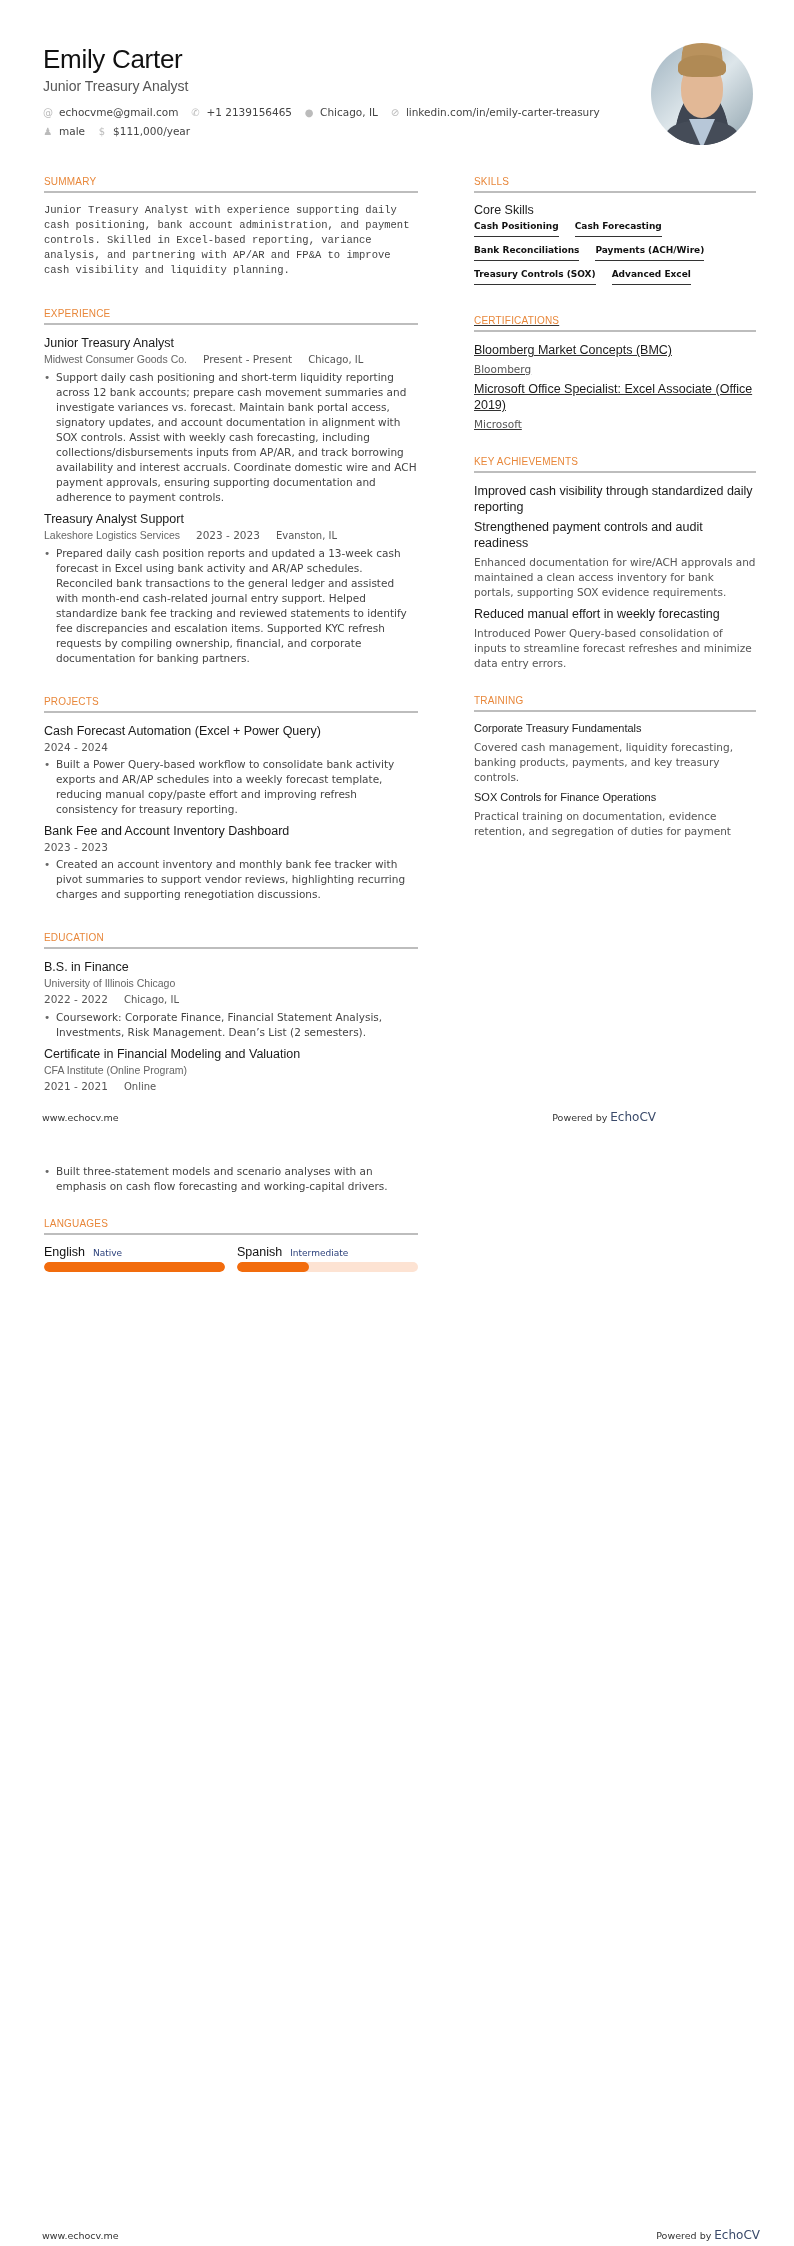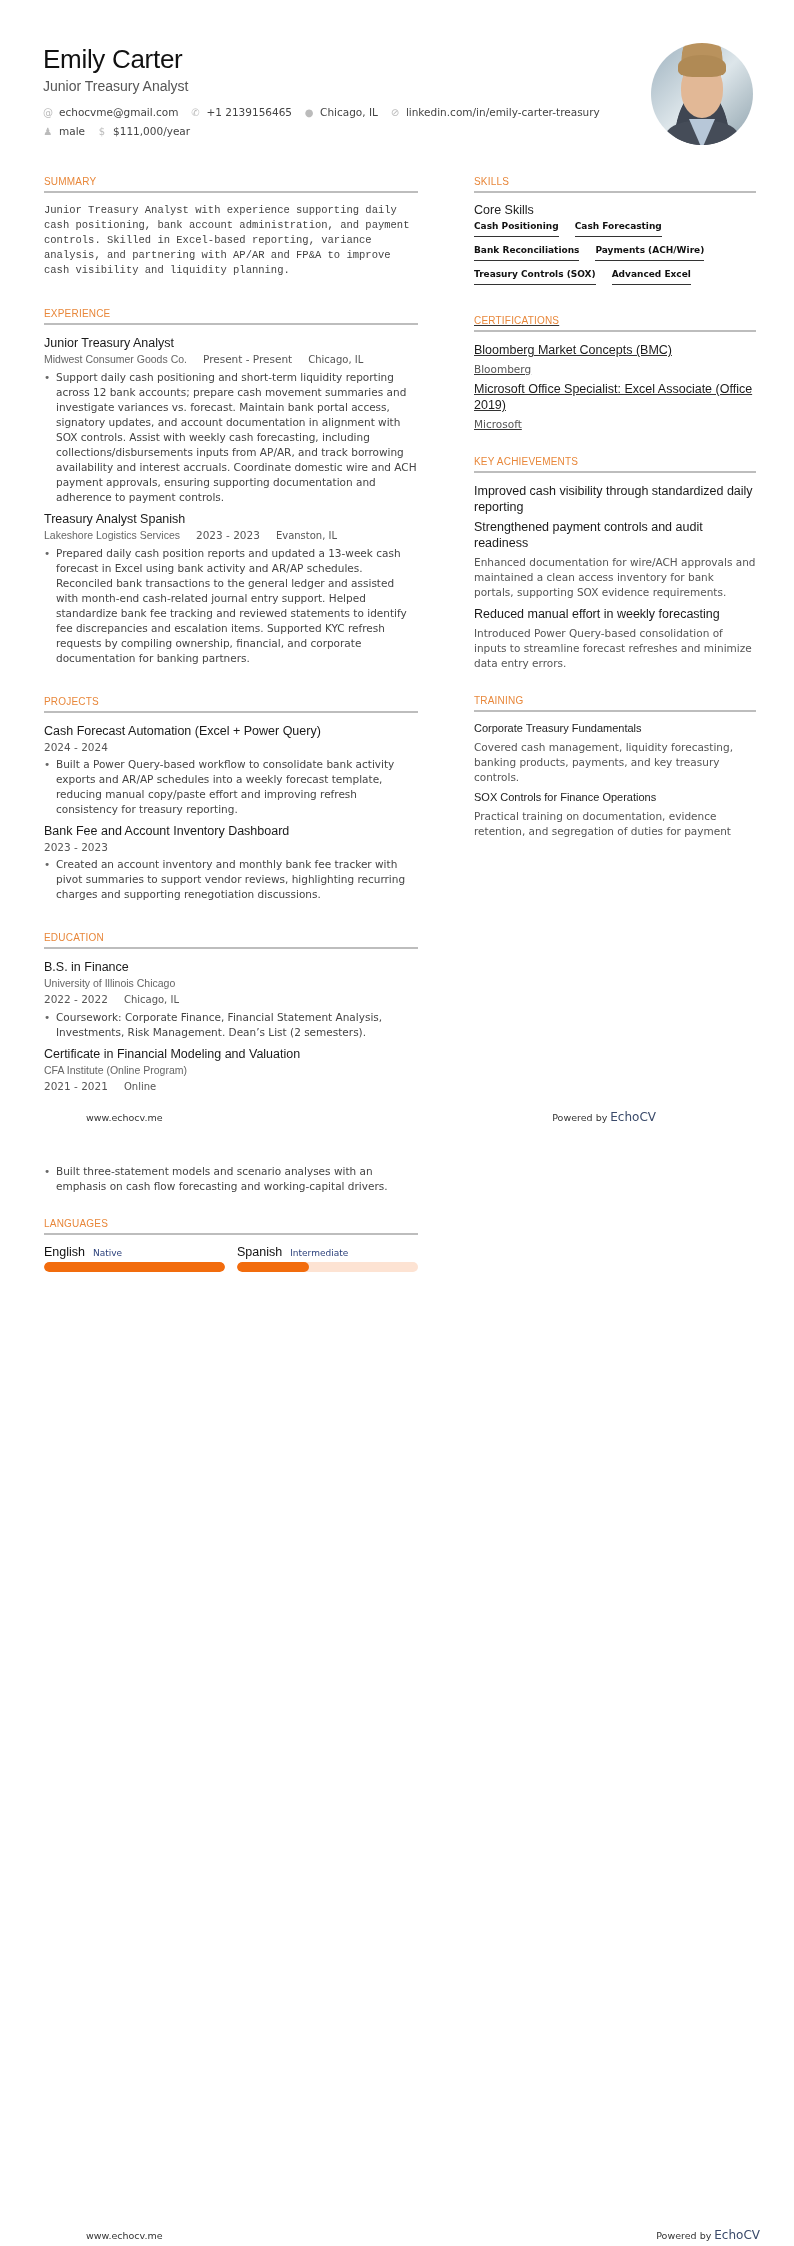--- a/index.html
+++ b/index.html
@@ -49,21 +49,21 @@
   .tr-title { font-family: "Liberation Sans", sans-serif; font-size: 11px; color: #222; margin-bottom: 6px; }
 
   .lang-row { display: flex; gap: 12px; }
   .lang { flex: 1; }
   .lang .lh { display: flex; align-items: baseline; gap: 8px; margin-bottom: 3px; }
   .lang .ln { font-family: "Liberation Sans", sans-serif; font-size: 12.5px; color: #111; }
   .lang .ll { font-size: 9px; color: #2a3f7a; }
   .bar { height: 10px; border-radius: 5px; background: #fde3d3; position: relative; overflow: hidden; }
   .bar .fill { position: absolute; left: 0; top: 0; bottom: 0; border-radius: 5px; background: #f26c0d; }
 
-  .footer { position: absolute; left: 42px; right: 34px; display: flex; justify-content: space-between; align-items: baseline; font-size: 9.5px; color: #333; margin-left: 44px; }
+  .footer { position: absolute; left: 42px; right: 34px; display: flex; justify-content: space-between; align-items: baseline; font-size: 9.5px; color: #333; }
   .footer .brand { font-size: 12px; color: #3a4a6a; margin-left: 3px; }
 </style>
 </head>
 <body>
 
 <div class="page page1">
   <h1 class="name">Emily Carter</h1>
   <div class="title">Junior Treasury Analyst</div>
 
   <div class="contacts">
@@ -117,21 +117,21 @@
         <div class="meta">
           <span class="org">Midwest Consumer Goods Co.</span>
           <span>Present - Present</span>
           <span class="loc">Chicago, IL</span>
         </div>
         <ul class="bullets">
             <li>Support daily cash positioning and short-term liquidity reporting across 12 bank accounts; prepare cash movement summaries and investigate variances vs. forecast. Maintain bank portal access, signatory updates, and account documentation in alignment with SOX controls. Assist with weekly cash forecasting, including collections/disbursements inputs from AP/AR, and track borrowing availability and interest accruals. Coordinate domestic wire and ACH payment approvals, ensuring supporting documentation and adherence to payment controls.</li>
           </ul>
       </div>
       <div class="block">
-        <div class="item-title">Treasury Analyst Spanish</div>
+        <div class="item-title">Treasury Analyst Support</div>
         <div class="meta">
           <span class="org">Lakeshore Logistics Services</span>
           <span>2023 - 2023</span>
           <span class="loc">Evanston, IL</span>
         </div>
         <ul class="bullets">
             <li>Prepared daily cash position reports and updated a 13-week cash forecast in Excel using bank activity and AR/AP schedules. Reconciled bank transactions to the general ledger and assisted with month-end cash-related journal entry support. Helped standardize bank fee tracking and reviewed statements to identify fee discrepancies and escalation items. Supported KYC refresh requests by compiling ownership, financial, and corporate documentation for banking partners.</li>
           </ul>
       </div>
     </section>

